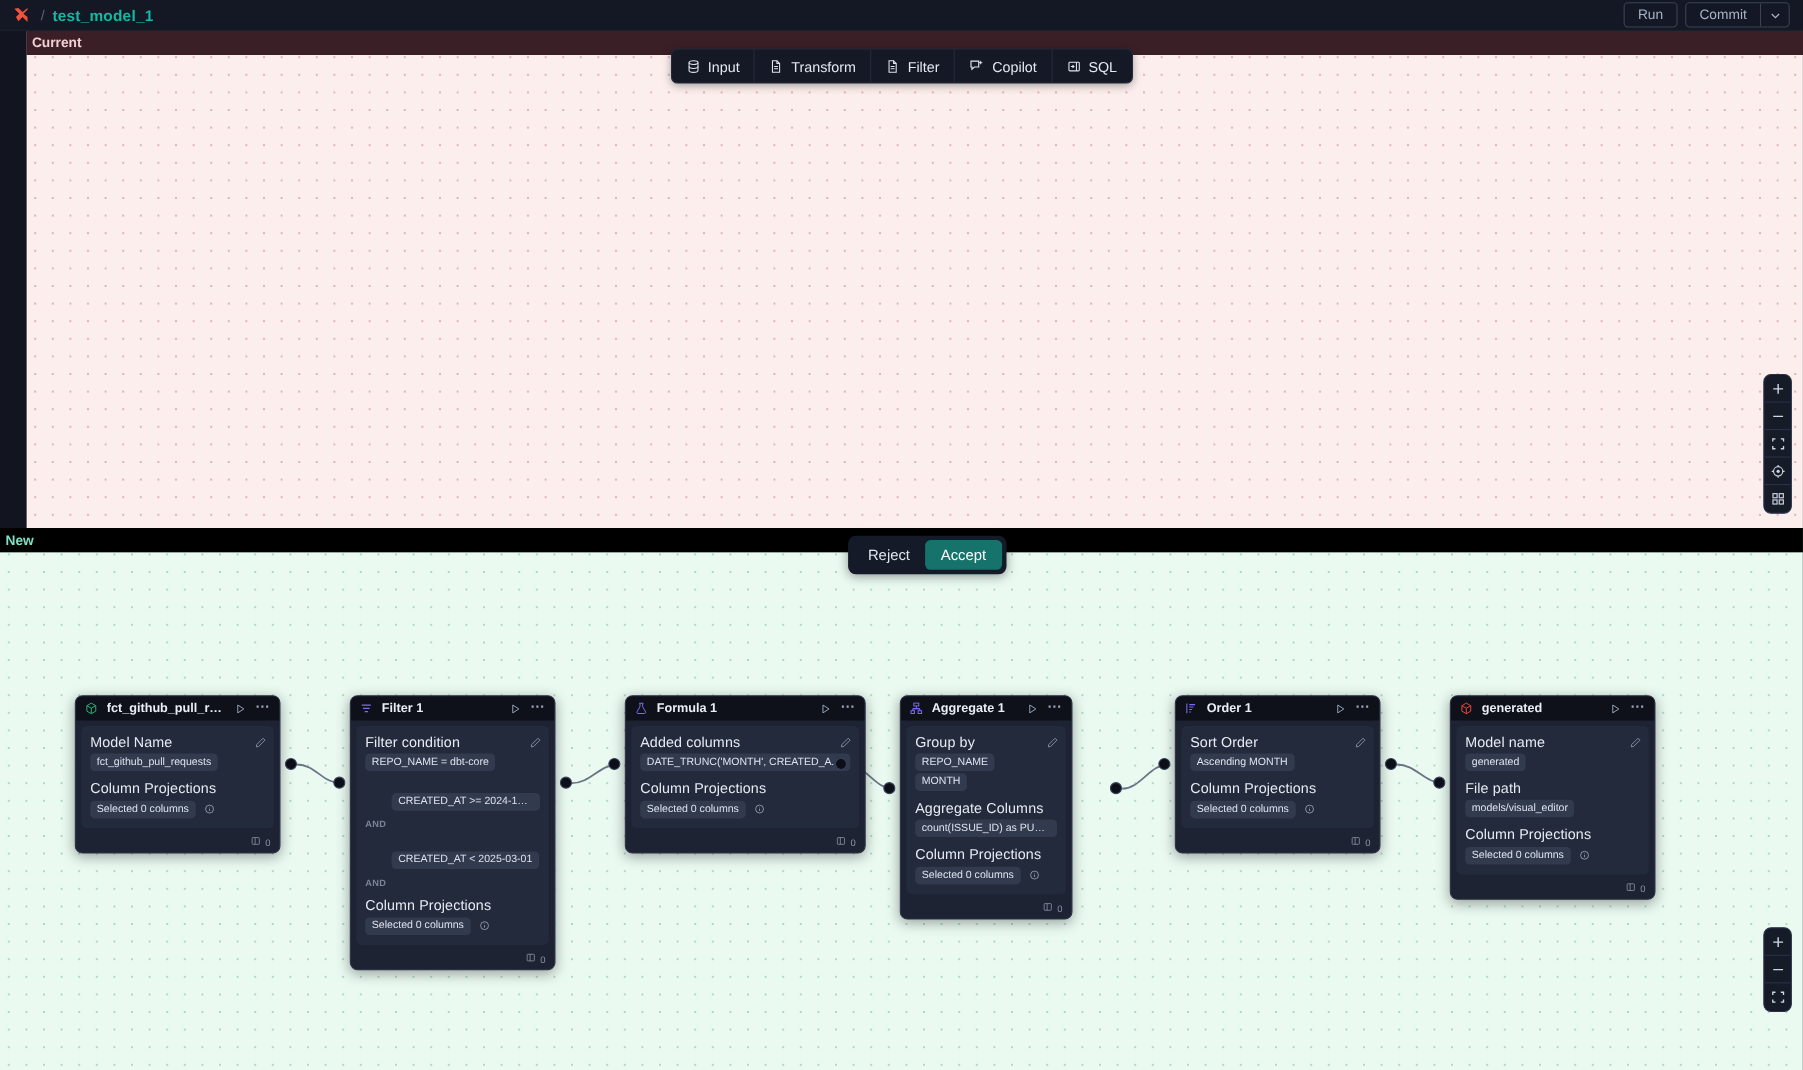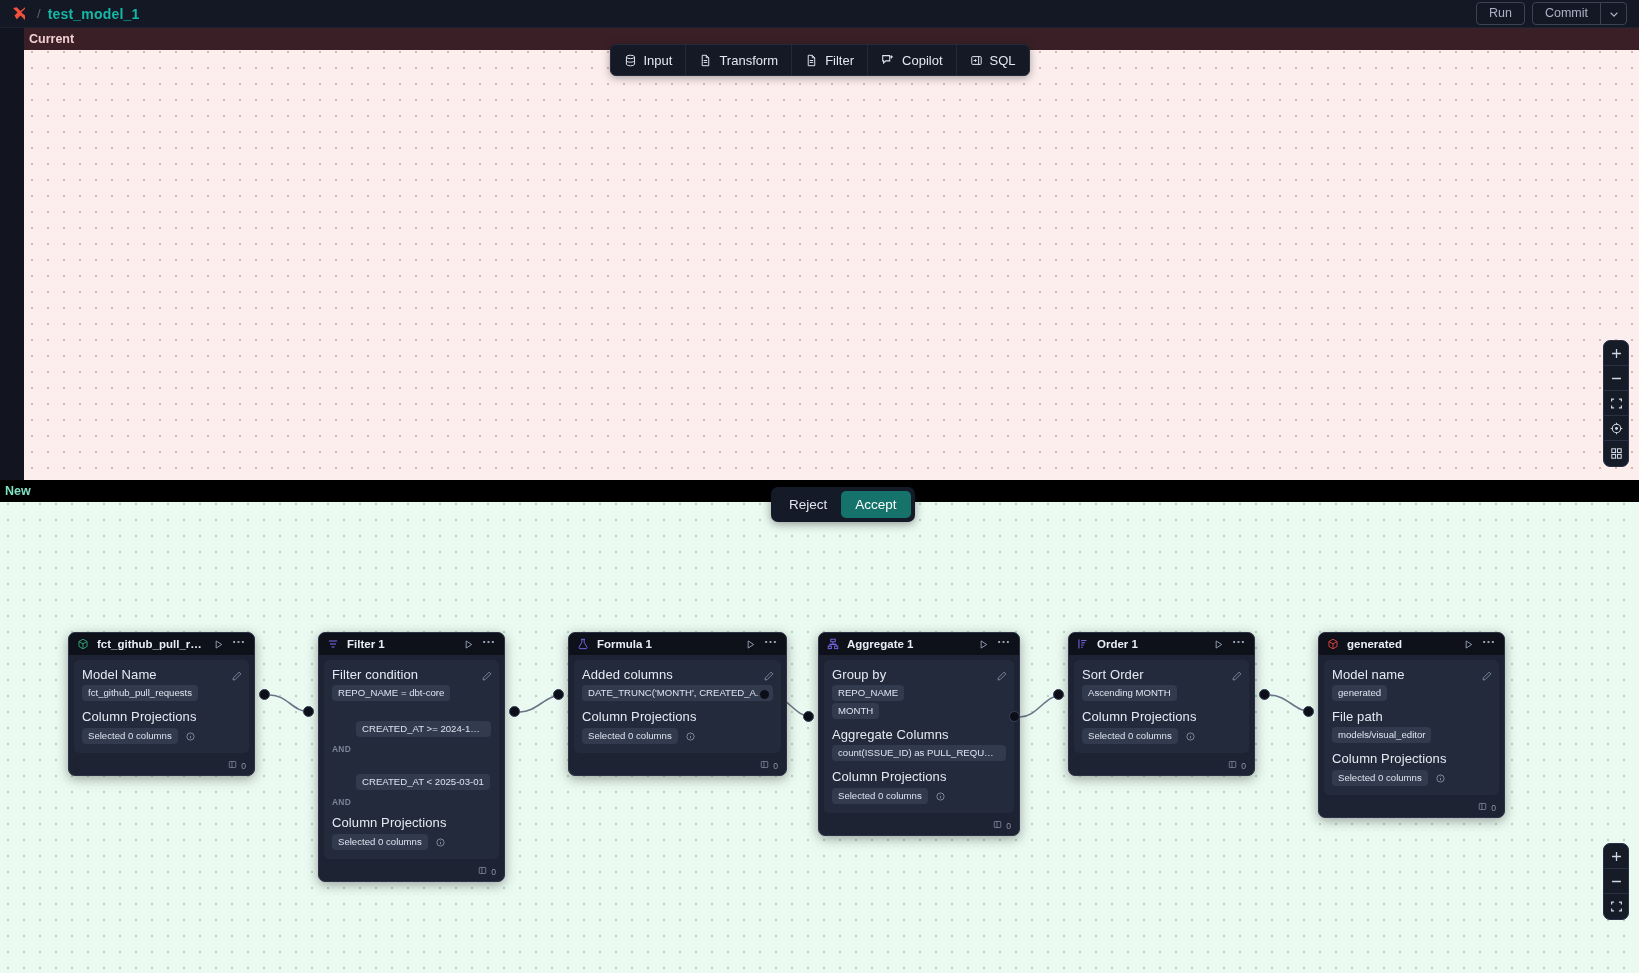--- a/index.html
+++ b/index.html
@@ -341,21 +341,21 @@
       </div>
     </div>
     <div class="node-foot">
       <span><svg width="9" height="9" viewBox="0 0 16 16" fill="none" stroke="#8b94a8" stroke-width="1.3">
                 <rect x="2.2" y="2.6" width="11.6" height="10.8" rx="1"></rect>
                 <path d="M7 2.6v10.8"></path>
               </svg></span>
       <span>0</span>
     </div>
         </div>
-        <div class="node" style="left: 818px; top: 152px; width: 202px;">
+        <div class="node" style="left: 818px; top: 152px; width: 157px;">
     <div class="node-head">
       <span class="nh-icon">
               <svg width="12" height="12" viewBox="0 0 16 16" fill="none" stroke="#7c6cf0" stroke-width="1.2">
                 <rect x="5" y="1.6" width="6" height="3.4"></rect>
                 <rect x="1.6" y="10.8" width="4.2" height="3.4"></rect>
                 <rect x="10.2" y="10.8" width="4.2" height="3.4"></rect>
                 <path d="M8 5v3.4M3.7 10.8V8.4h8.6v2.4M3.7 8.4h8.6"></path>
               </svg>
             </span>
       <span class="nh-title">Aggregate 1</span>

